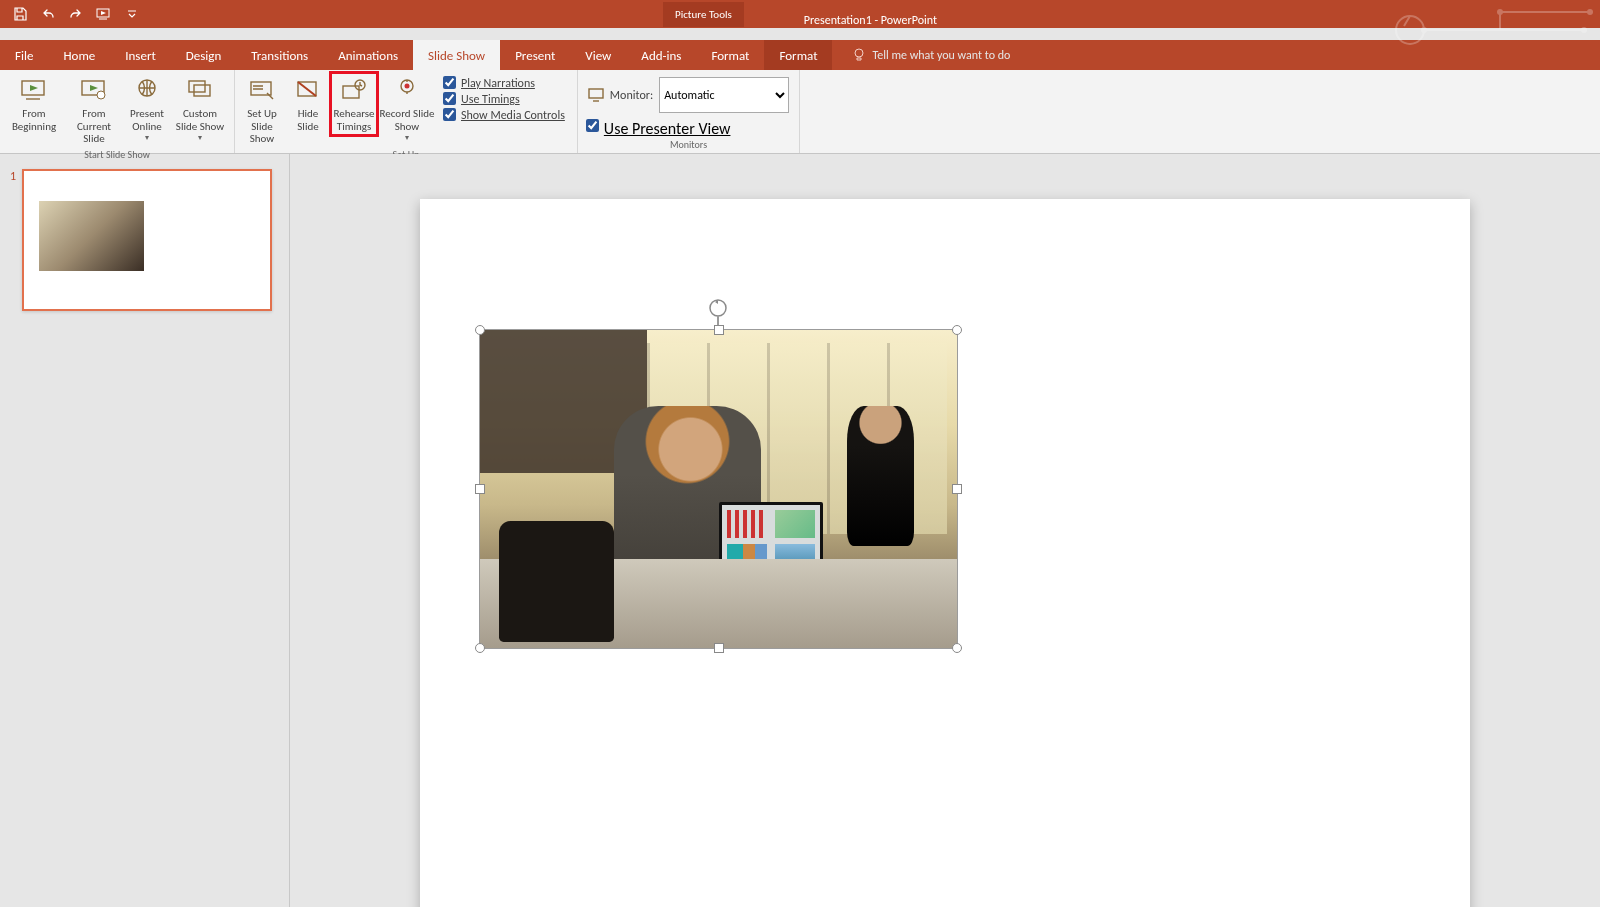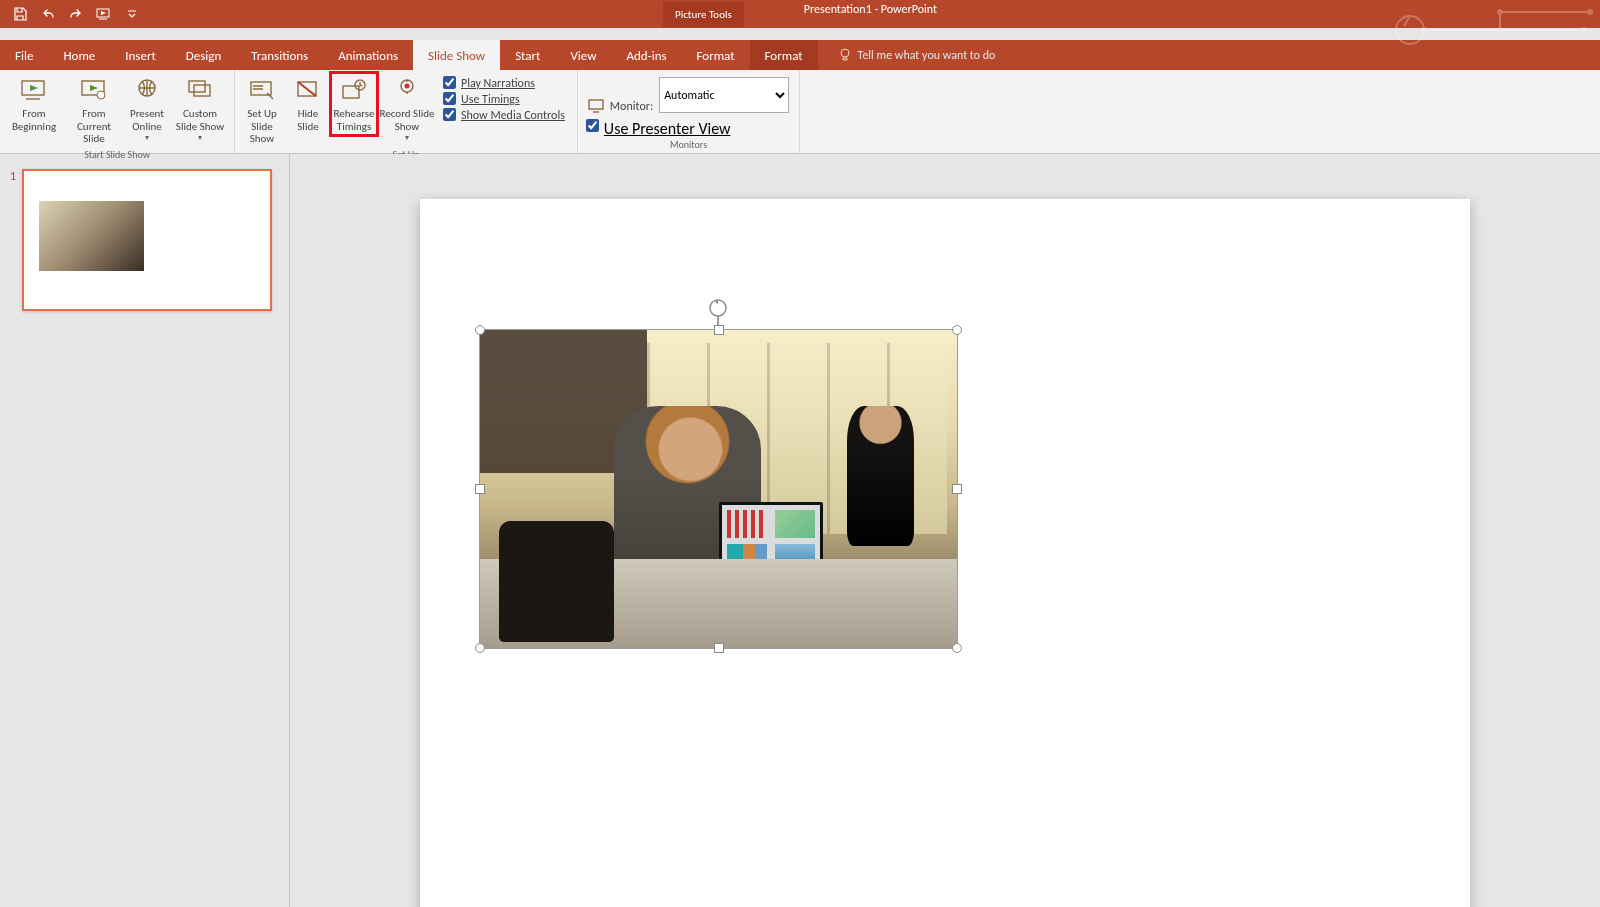--- a/index.html
+++ b/index.html
@@ -20,21 +20,21 @@
     gap: 12px;
     padding-left: 12px;
     height: 100%;
   }
   .qa-btn { width: 16px; height: 16px; display:flex; align-items:center; justify-content:center; cursor:pointer; }
   .title-center {
     position: absolute;
     left: 0; right: 0;
     display: flex;
     justify-content: center;
-    align-items: flex-start;
+    align-items: flex-end;
     gap: 60px;
     pointer-events: none;
   }
   .picture-tools-tab {
     background: #a43b21;
     font-size: 11px;
     padding: 6px 12px;
     pointer-events:auto;
   }
   .doc-title { font-size: 12px; pointer-events:auto; white-space: nowrap; }
@@ -99,21 +99,21 @@
     color:#444;
     text-align:center;
     line-height: 1.15;
   }
   .big-btn.narrow { width: 46px; }
   .big-btn .ic { width:30px; height:30px; margin-bottom:3px; display:flex; align-items:center; justify-content:center; }
   .big-btn.highlight { outline: 3px solid #e81123; outline-offset: -1px; }
   .chk-col { display:flex; flex-direction:column; gap:2px; padding: 3px 8px 0 6px; font-size: 12px; color:#444; }
   .chk-row { display:flex; align-items:flex-start; gap:5px; cursor:pointer;text-decoration:underline; }
   .chk-row input { accent-color:#2b579a; }
-  .monitor-row { display:flex; align-items:flex-end; gap:6px; font-size:12px; color:#444; padding:2px 6px; }
+  .monitor-row { display:flex; align-items:center; gap:6px; font-size:12px; color:#444; padding:2px 6px; }
   .monitor-row select { width:130px; font-size:12px; height:36px; border:1px solid #aaa; background:white; }
   .monitors-col { display:flex; flex-direction:column; gap:4px; padding-top:2px; }
 
   
   .workspace {
     display:flex;
     height: calc(907px - 28px - 30px - 84px);
   }
   .thumb-pane {
     width: 290px;
@@ -275,21 +275,21 @@
 </div>
 
 <div class="tabstrip">
   <div class="tab">File</div>
   <div class="tab">Home</div>
   <div class="tab">Insert</div>
   <div class="tab">Design</div>
   <div class="tab">Transitions</div>
   <div class="tab">Animations</div>
   <div class="tab active">Slide Show</div>
-  <div class="tab">Start</div>
+  <div class="tab">Present</div>
   <div class="tab">View</div>
   <div class="tab">Add-ins</div>
   <div class="tab">Format</div>
   <div class="tab format">Format</div>
   <div class="tell-me">
     <svg width="14" height="14" viewBox="0 0 14 14">
         <circle cx="7" cy="5" r="4" stroke="#f3cfc6" fill="none"></circle>
         <path d="M5 10h4v2H5z" stroke="#f3cfc6" fill="none"></path>
       </svg>
     <span>Tell me what you want to do</span>

